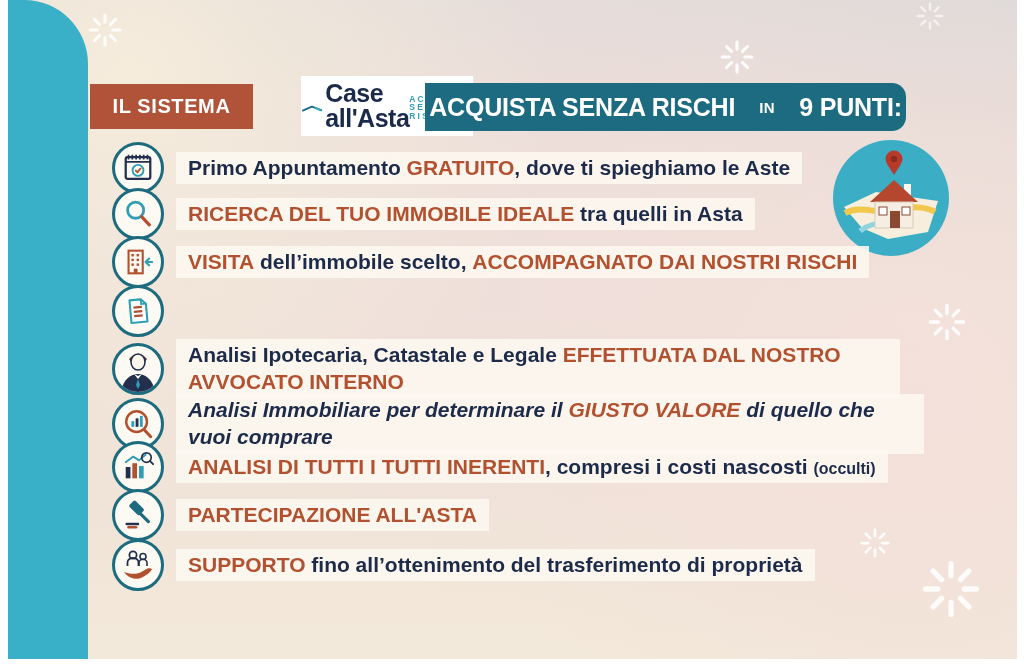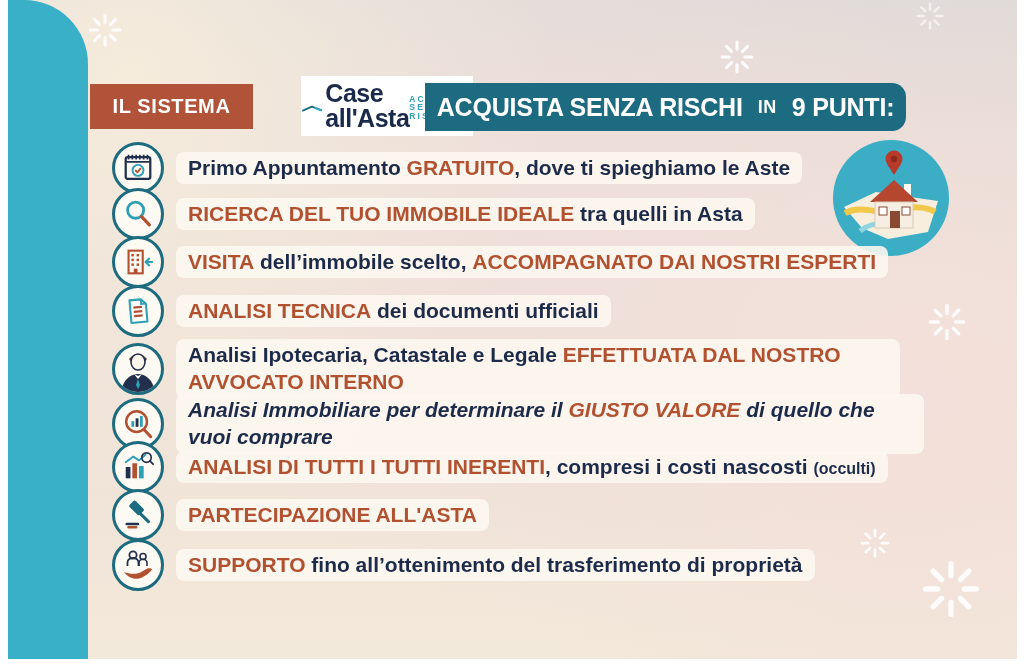--- a/index.html
+++ b/index.html
@@ -19,28 +19,28 @@
               color:#fff;font-weight:700;font-size:20px;letter-spacing:.6px;
               display:flex;align-items:center;justify-content:center;}
   .box-logo{position:absolute;left:253px;top:76px;width:172px;height:60px;background:#ffffff;
             display:flex;flex-direction:row;align-items:center;justify-content:center;line-height:1;margin-left:48px;}
   .logo-roof{margin-bottom:-4px;}
   .logo-brand{font-size:25px;font-weight:800;color:#1b2a4a;letter-spacing:-.5px;}
   .logo-tagline{font-size:8.5px;font-weight:700;color:#2e9fb4;letter-spacing:2.2px;margin-top:3px;}
   .box-title{position:absolute;left:425px;top:83px;width:481px;height:48px;background:#1d6b80;
              border-radius:0 14px 14px 0;color:#fff;display:flex;align-items:center;justify-content:center;}
   .title-main,.title-count{font-size:25px;font-weight:800;letter-spacing:-.2px;white-space:pre;}
-  .title-conn{font-size:18px;font-weight:600;text-transform:uppercase;margin:0 15px;letter-spacing:.5px;}
+  .title-conn{font-size:15px;font-weight:600;text-transform:uppercase;margin:0 24px;letter-spacing:.5px;}
   
   .row{position:absolute;left:112px;display:flex;align-items:center;gap:12px;}
   .icon-circle{width:52px;height:52px;min-width:52px;box-sizing:border-box;border-radius:50%;
                background:#fdfaf4;border:3px solid #1d6b7e;display:flex;align-items:center;
                justify-content:center;overflow:hidden;}
   .strip{background:rgba(252,247,239,.9);padding:3px 12px;font-size:21px;font-weight:700;
-         color:#1d2b4a;line-height:1.28;border-radius:8px;}
+         color:#1d2b4a;line-height:1.28;}
   .nowrap{white-space:nowrap;}
   .seg.hl{color:#b1512f;font-weight:800;}
   .seg.small{font-size:16px;}
   .w5{max-width:700px;}
   .w6{max-width:724px;font-style:italic;}
   
   .illus{position:absolute;left:832px;top:139px;width:118px;height:118px;}
 </style>
 </head>
 <body>
@@ -131,34 +131,33 @@
           <rect x="11" y="9.5" width="2.6" height="2.6" fill="#b1512f"></rect>
           <rect x="16.5" y="9.5" width="2.6" height="2.6" fill="#b1512f"></rect>
           <rect x="11" y="14.5" width="2.6" height="2.6" fill="#b1512f"></rect>
           <rect x="16.5" y="14.5" width="2.6" height="2.6" fill="#b1512f"></rect>
           <rect x="11" y="19.5" width="2.6" height="2.6" fill="#b1512f"></rect>
           <rect x="16.5" y="19.5" width="2.6" height="2.6" fill="#b1512f"></rect>
           <rect x="13.5" y="25" width="4" height="5" fill="#b1512f"></rect>
           <path d="M33 18h-6m2.8-3.6L26 18l3.8 3.6" stroke="#2e9fb4" stroke-width="2.2" stroke-linecap="round" stroke-linejoin="round"></path>
         </svg>
     </div>
-    <div class="strip nowrap"><span class="seg hl">VISITA</span><span class="seg"> dell’immobile scelto, </span><span class="seg hl">ACCOMPAGNATO DAI NOSTRI ESPERTI</span></div>
+    <div class="strip nowrap"><span class="seg hl">VISITA</span><span class="seg"> dell’immobile scelto, </span><span class="seg hl">ACCOMPAGNATO DAI NOSTRI RISCHI</span></div>
   </div>
 
   <div class="row" style="top:285px">
     <div class="icon-circle">
       <svg width="34" height="34" viewBox="0 0 36 36" fill="none">
           <g transform="rotate(-5 18 18)">
             <path d="M10 6h12l5 5v19H10z" fill="#fff" stroke="#2e9fb4" stroke-width="2.2" stroke-linejoin="round"></path>
             <path d="M22 6v5h5" stroke="#2e9fb4" stroke-width="2"></path>
             <path d="M13.5 14h9M13.5 18.5h9M13.5 23h9" stroke="#b1512f" stroke-width="2.4"></path>
           </g>
         </svg>
     </div>
-    <div class="strip nowrap"><span class="seg hl">ANALISI TECNICA</span><span class="seg"> dei documenti ufficiali</span></div>
   </div>
 
   <div class="row" style="top:339px">
     <div class="icon-circle">
       <svg width="46" height="46" viewBox="0 0 46 46" fill="none">
           <path d="M14 13q9-10 18 0l-3 4H17z" fill="#5d3a2c"></path>
           <ellipse cx="23" cy="16" rx="7" ry="8" fill="#fdf6ec" stroke="#23304d" stroke-width="1.6"></ellipse>
           <path d="M6 46c2-13 10-18 17-18s15 5 17 18z" fill="#23304d"></path>
           <path d="M19 28l4 5 4-5-4 2z" fill="#ffffff"></path>
           <path d="M23 33l-2 6 2 4 2-4z" fill="#2e9fb4"></path>

